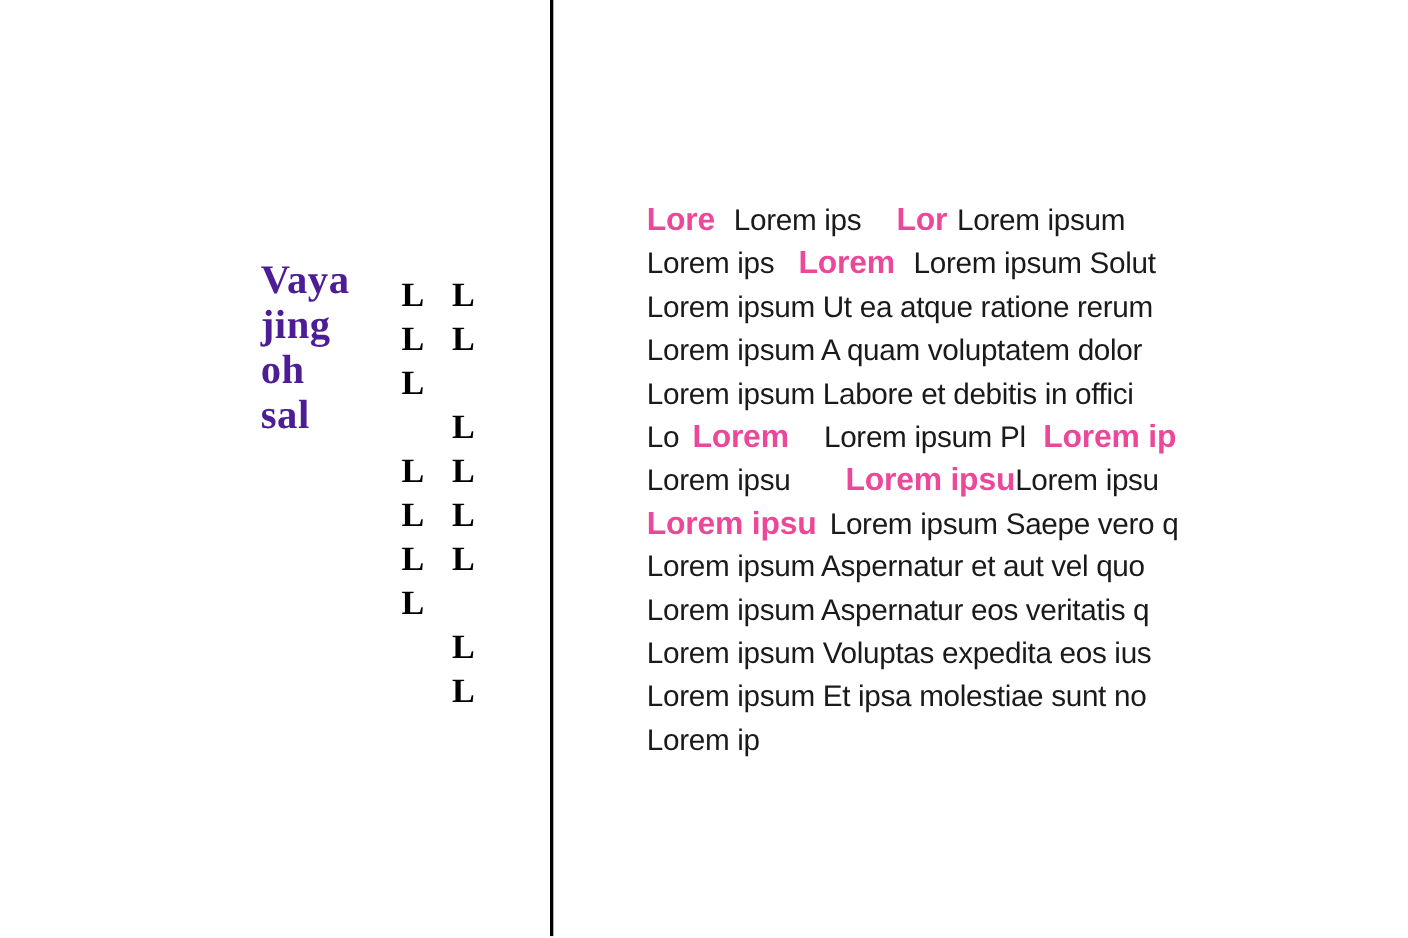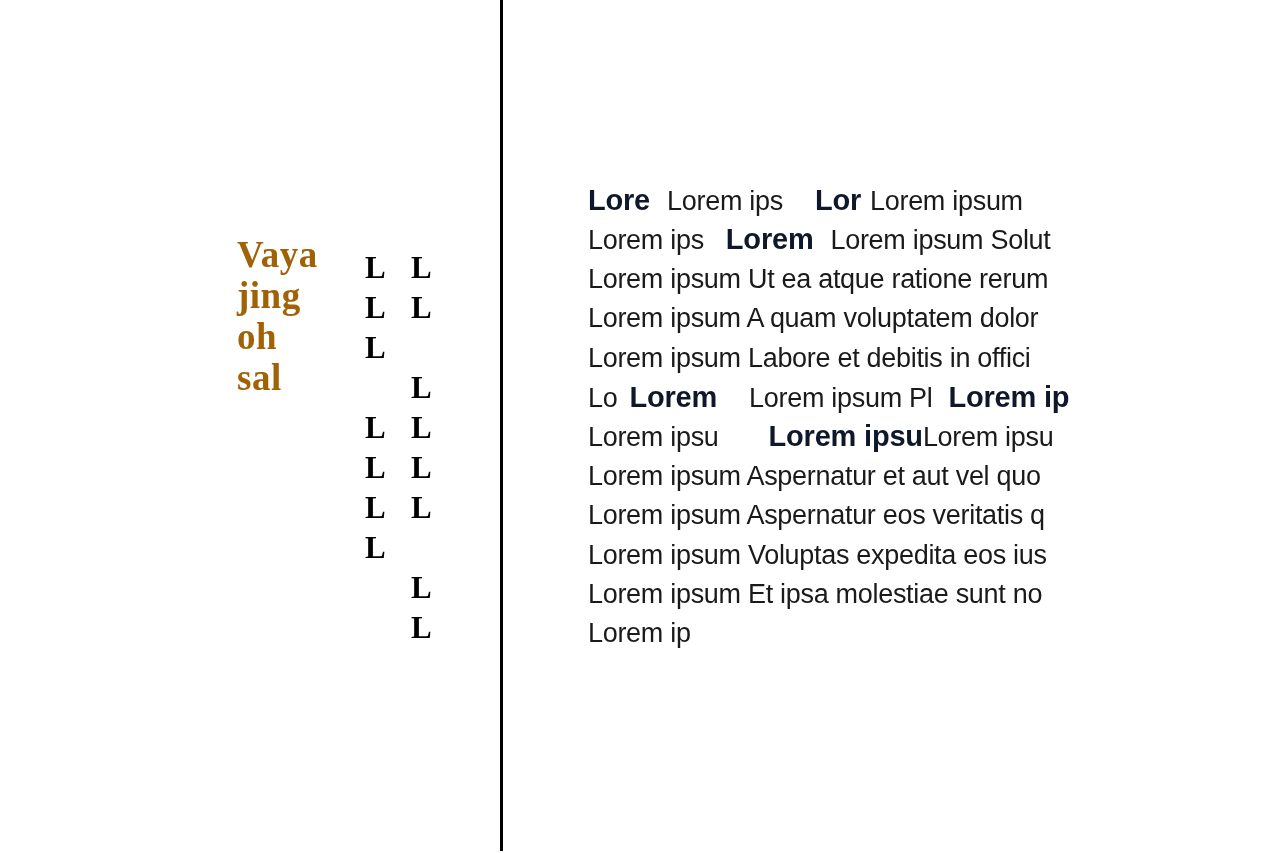--- a/index.html
+++ b/index.html
@@ -26,21 +26,21 @@
   
   .title {
     position: absolute;
     left: 237px;
     top: 234px;
     font-family: "Liberation Serif", serif;
     font-weight: 700;
     font-size: 37px;
     line-height: 41px;
     letter-spacing: 0.5px;
-    color: #a16207;
+    color: #4c1d95;
   }
   
   .l-col {
     position: absolute;
     top: 248px;
     font-family: "Liberation Serif", serif;
     font-weight: 700;
     font-size: 31px;
     line-height: 40px;
     color: #000000;
@@ -62,21 +62,21 @@
     line-height: 39.4px;
     white-space: nowrap;
     font-size: 27px;
     letter-spacing: -0.3px;
   }
   .seg { display: inline-block; vertical-align: baseline; }
   .seg.bold {
     font-weight: 700;
     font-size: 29px;
     letter-spacing: -0.2px;
-    color: #0f172a;
+    color: #ec4899;
   }
 </style>
 </head>
 <body>
 
 <div class="page">
 
   <div class="title">
     <div>Vaya</div>
     <div>jing</div>
@@ -112,20 +112,21 @@
   <div class="divider"></div>
 
   <div class="body-text">
     <div class="line"><span class="seg bold">Lore</span><span class="seg" style="margin-left: 17px;">Lorem ips</span><span class="seg bold" style="margin-left: 32px;">Lor</span><span class="seg" style="margin-left: 9px;">Lorem ipsum</span></div>
     <div class="line"><span class="seg">Lorem ips</span><span class="seg bold" style="margin-left: 22px;">Lorem</span><span class="seg" style="margin-left: 17px;">Lorem ipsum Solut</span></div>
     <div class="line"><span class="seg">Lorem ipsum Ut ea atque ratione rerum</span></div>
     <div class="line"><span class="seg">Lorem ipsum A quam voluptatem dolor</span></div>
     <div class="line"><span class="seg">Lorem ipsum Labore et debitis in offici</span></div>
     <div class="line"><span class="seg">Lo</span><span class="seg bold" style="margin-left: 12px;">Lorem</span><span class="seg" style="margin-left: 32px;">Lorem ipsum Pl</span><span class="seg bold" style="margin-left: 16px;">Lorem ip</span></div>
     <div class="line"><span class="seg">Lorem ipsu</span><span class="seg bold" style="margin-left: 50px;">Lorem ipsu</span><span class="seg">Lorem ipsu</span></div>
+    <div class="line"><span class="seg bold">Lorem ipsu</span><span class="seg" style="margin-left: 12px;">Lorem ipsum Saepe vero q</span></div>
     <div class="line"><span class="seg">Lorem ipsum Aspernatur et aut vel quo</span></div>
     <div class="line"><span class="seg">Lorem ipsum Aspernatur eos veritatis q</span></div>
     <div class="line"><span class="seg">Lorem ipsum Voluptas expedita eos ius</span></div>
     <div class="line"><span class="seg">Lorem ipsum Et ipsa molestiae sunt no</span></div>
     <div class="line"><span class="seg">Lorem ip</span></div>
   </div>
 
 </div>
 
 </body></html>

